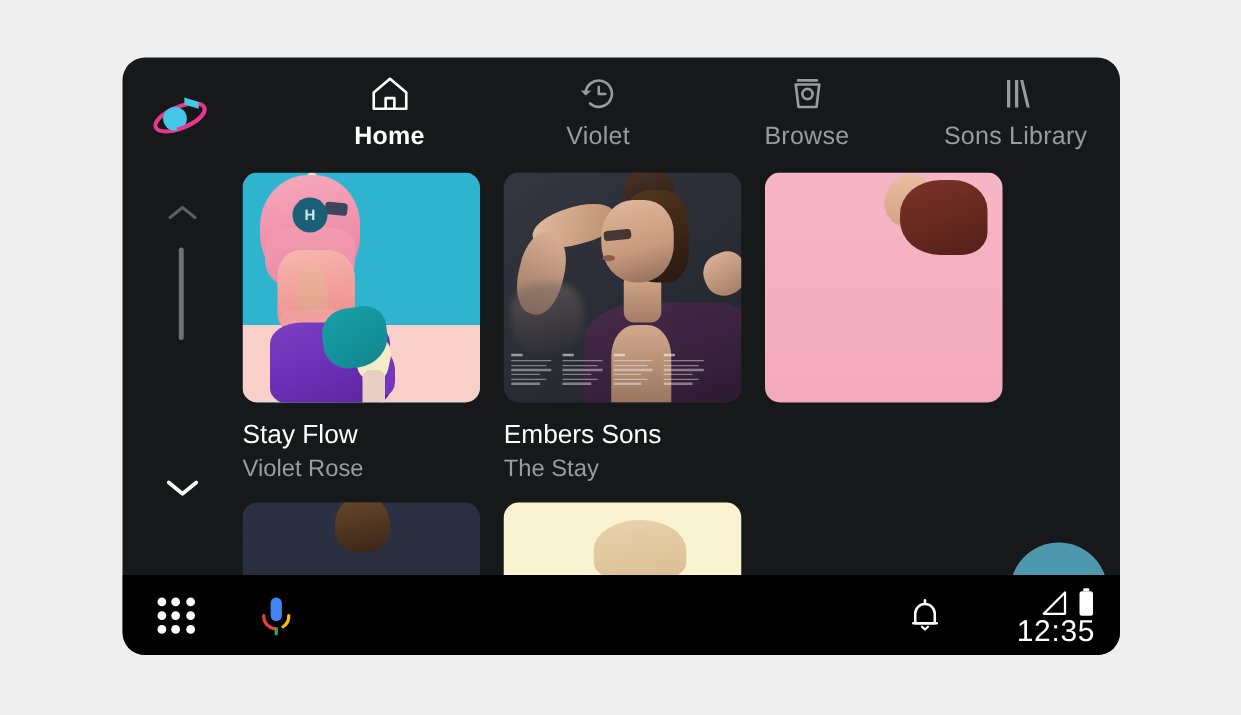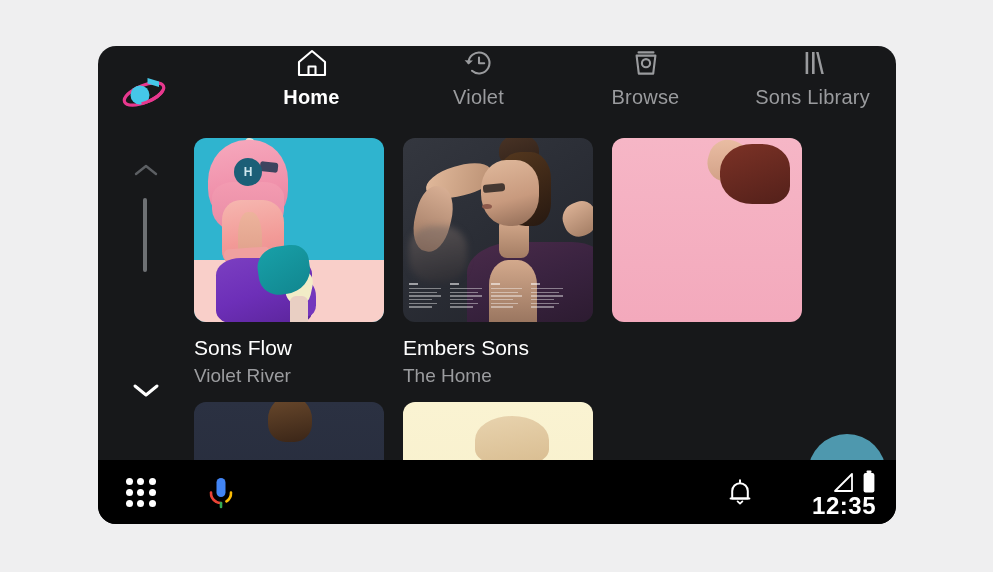--- a/index.html
+++ b/index.html
@@ -22,21 +22,21 @@
   
   .navbar{
     position:absolute; left:0; top:0; width:100%; height:92px;
     display:flex; align-items:flex-start;
   }
   .logo{
     position:absolute; left:22px; top:20px;
     width:48px; height:48px;
   }
   .navitems{
-    position:absolute; left:130px; top:0;
+    position:absolute; left:130px; top:12px;
     width:668px; height:80px;
     display:flex;
   }
   .navitem{
     flex:1 1 0;
     display:flex; flex-direction:column; align-items:center;
     gap:6px; cursor:pointer;
   }
   .navicon{ height:34px; display:flex; align-items:center; justify-content:center; }
   .navlabel{
@@ -319,21 +319,21 @@
     position:absolute; right:10px; bottom:12px;
     width:78px; height:78px; border-radius:50%;
     background:#4e98ae;
     display:flex; align-items:center; justify-content:center;
     cursor:pointer; z-index:6;
   }
 
   
   .sysbar{
     position:absolute; left:0; bottom:0; width:100%; height:64px;
-    background:#000; display:flex; align-items:center; z-index:8;font-weight:bold;
+    background:#000; display:flex; align-items:center; z-index:8;
   }
   .apps{
     position:absolute; left:28px; top:18px;
     width:30px; height:28px;
     display:grid; grid-template-columns:repeat(3,1fr); grid-template-rows:repeat(3,1fr);
     gap:4px; cursor:pointer;
   }
   .apps i{ width:7px; height:7px; background:#fff; border-radius:50%; display:block; }
   .assistant{ position:absolute; left:105px; top:14px; width:36px; height:36px; cursor:pointer; }
   .bell{ position:absolute; right:140px; top:16px; width:32px; height:32px; cursor:pointer; }
@@ -438,22 +438,22 @@
             <span class="torso"></span>
             <span class="arm"></span>
             <span class="band"></span>
             <span class="skirt"></span>
             <span class="purple2"></span>
             <span class="cream"></span>
             <span class="teal"></span>
             <span class="leg"></span>
             <span class="cup">H</span>
           </div>
-          <div class="title">Sons Flow</div>
-          <div class="sub">Violet River</div>
+          <div class="title">Stay Flow</div>
+          <div class="sub">Violet Rose</div>
         </div>
 
         <div class="card">
           <div class="art art-sons">
             <span class="dress"></span>
             <span class="chest"></span>
             <span class="neck"></span>
             <span class="armup"></span>
             <span class="forearm"></span>
             <span class="mesh"></span>
@@ -496,21 +496,21 @@
                   <div class="l"></div>
                   <div class="l t"></div>
                   <div class="l"></div>
                   <div class="l s"></div>
                   <div class="l t"></div>
                   <div class="l s"></div>
                 </div>
             </div>
           </div>
           <div class="title">Embers Sons</div>
-          <div class="sub">The Home</div>
+          <div class="sub">The Stay</div>
         </div>
 
         <div class="card">
           <div class="art art-pink">
             <span class="a"></span>
               <span class="h"></span>
           </div>
         </div>
         <div class="card">
           <div class="art art-navy">

